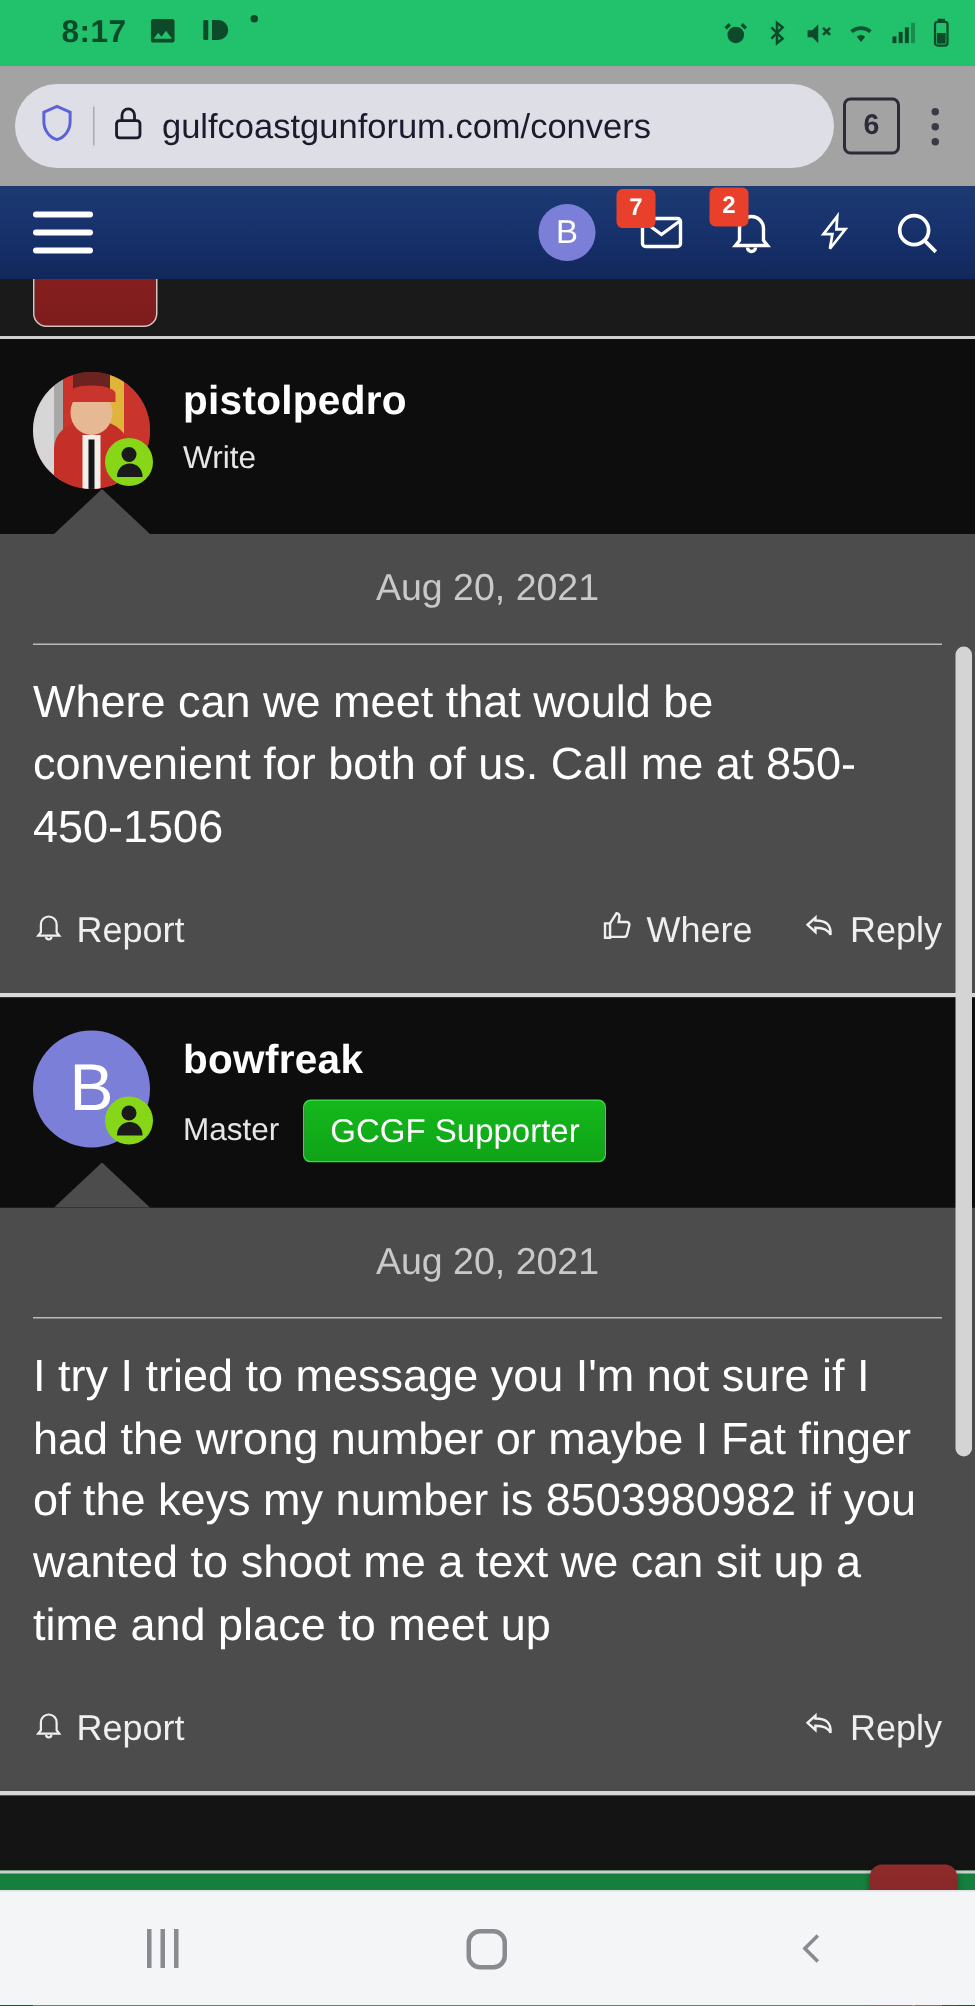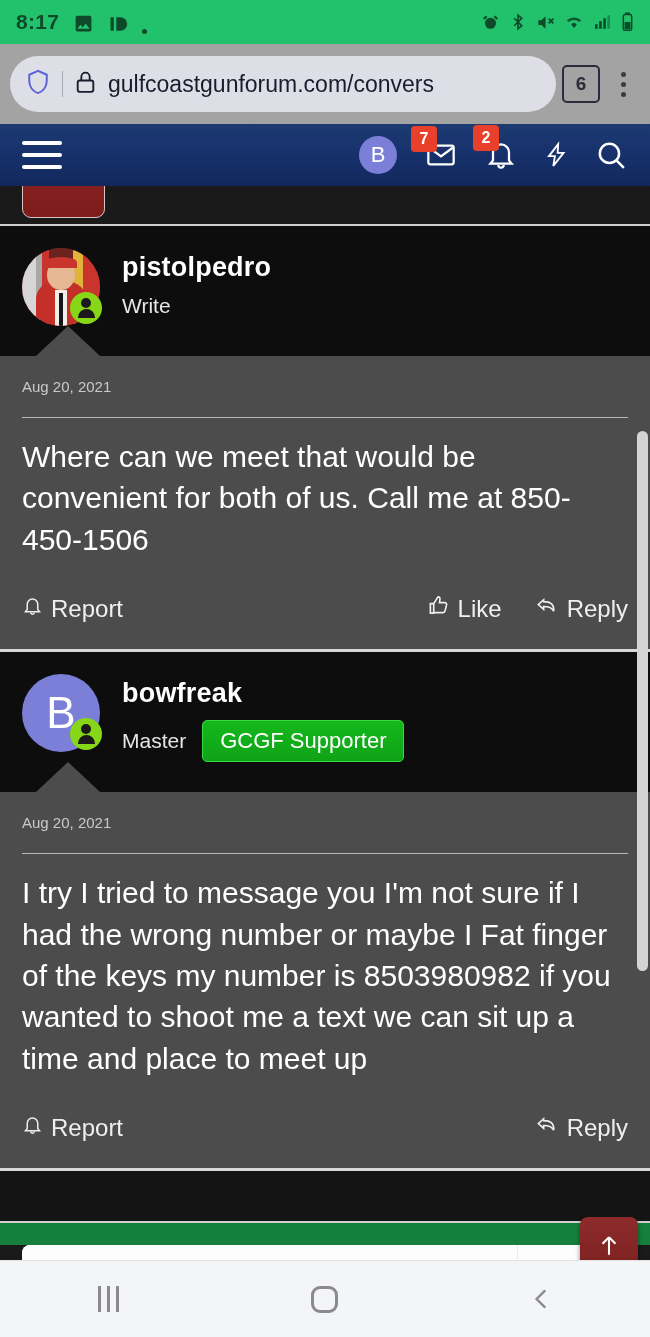--- a/index.html
+++ b/index.html
@@ -8,21 +8,21 @@
     font-family:"Liberation Sans", sans-serif;
     background:#101010; overflow:hidden;
   }
   #screen { position:relative; width:650px; height:1337px; overflow:hidden; background:#101010; }
 
   
   .statusbar {
     height:44px; background:#22c16b; display:flex; align-items:center;
     padding:0 16px; justify-content:space-between;
   }
-  .sb-left { display:flex; align-items:flex-end; gap:14px; }
+  .sb-left { display:flex; align-items:flex-start; gap:14px;margin-left:25px; }
   .sb-time { color:#0d4a2a; font-size:21px; font-weight:600; letter-spacing:.3px; }
   .sb-right { display:flex; align-items:center; gap:9px; }
   .sb-ico { color:#0d4a2a; display:inline-flex; align-items:center; }
   .sb-dot { width:5px; height:5px; border-radius:50%; background:#0d4a2a; display:inline-block; }
 
   
   .browserbar {
     height:80px; background:#a3a3a3; display:flex; align-items:center;
     padding:0 10px; gap:6px;
   }
@@ -123,21 +123,21 @@
     background:linear-gradient(180deg,#14b81c,#0fa317); color:#fff; font-size:22px;
     padding:7px 17px; border-radius:5px; border:1px solid #3ad943;
   }
   .pointer-row { height:30px; background:#0d0d0d; position:relative; }
   .pointer {
     position:absolute; left:36px; bottom:0; width:0; height:0;
     border-left:32px solid transparent; border-right:32px solid transparent;
     border-bottom:30px solid #4c4c4c;
   }
   .post-body { background:#4c4c4c; padding:22px 22px 26px 22px; }
-  .pdate { color:#c9c9c9; font-size:15px; }
+  .pdate { color:#c9c9c9; font-size:25px;text-align:center; }
   .prule { height:1px; background:#b9b9b9; margin:22px 0 18px 0; }
   .ptext { color:#fff; font-size:30px; line-height:1.38; }
   .pactions { margin-top:34px; display:flex; align-items:center; }
   .act { display:flex; align-items:center; gap:8px; color:#efefef; font-size:24px; }
   .act-right { margin-left:auto; display:flex; gap:32px; }
   .post-sep { height:3px; background:#d8d8d8; }
   .gap-dark { background:#141414; }
 
   
   .editor-zone { background:#1a1a1a; position:relative; }
@@ -346,21 +346,21 @@
             <span>Report</span>
           </span>
           <span class="act-right">
             <span class="act">
               <span>
                 <svg width="23" height="23" viewBox="0 0 24 24" fill="none" stroke="#efefef" stroke-width="1.7">
                     <path d="M7 10v10H3.5V10H7z"></path>
                     <path d="M7 10l4.5-7c1.6 0 2.3 1.2 2 2.6L13 9h5.5c1.3 0 2.2 1.1 1.9 2.3l-1.6 6.4c-.2 1-1.1 1.7-2.1 1.7H7"></path>
                   </svg>
               </span>
-              <span>Like</span>
+              <span>Where</span>
             </span>
             <span class="act">
               <span>
                 <svg width="25" height="23" viewBox="0 0 24 24" fill="none" stroke="#efefef" stroke-width="1.7">
                     <path d="M9 6 3.5 11 9 16v-3c6 0 9 1.5 10.5 5 .5-7-3-10-10.5-10V6z"></path>
                   </svg>
               </span>
               <span>Reply</span>
             </span>
           </span>

